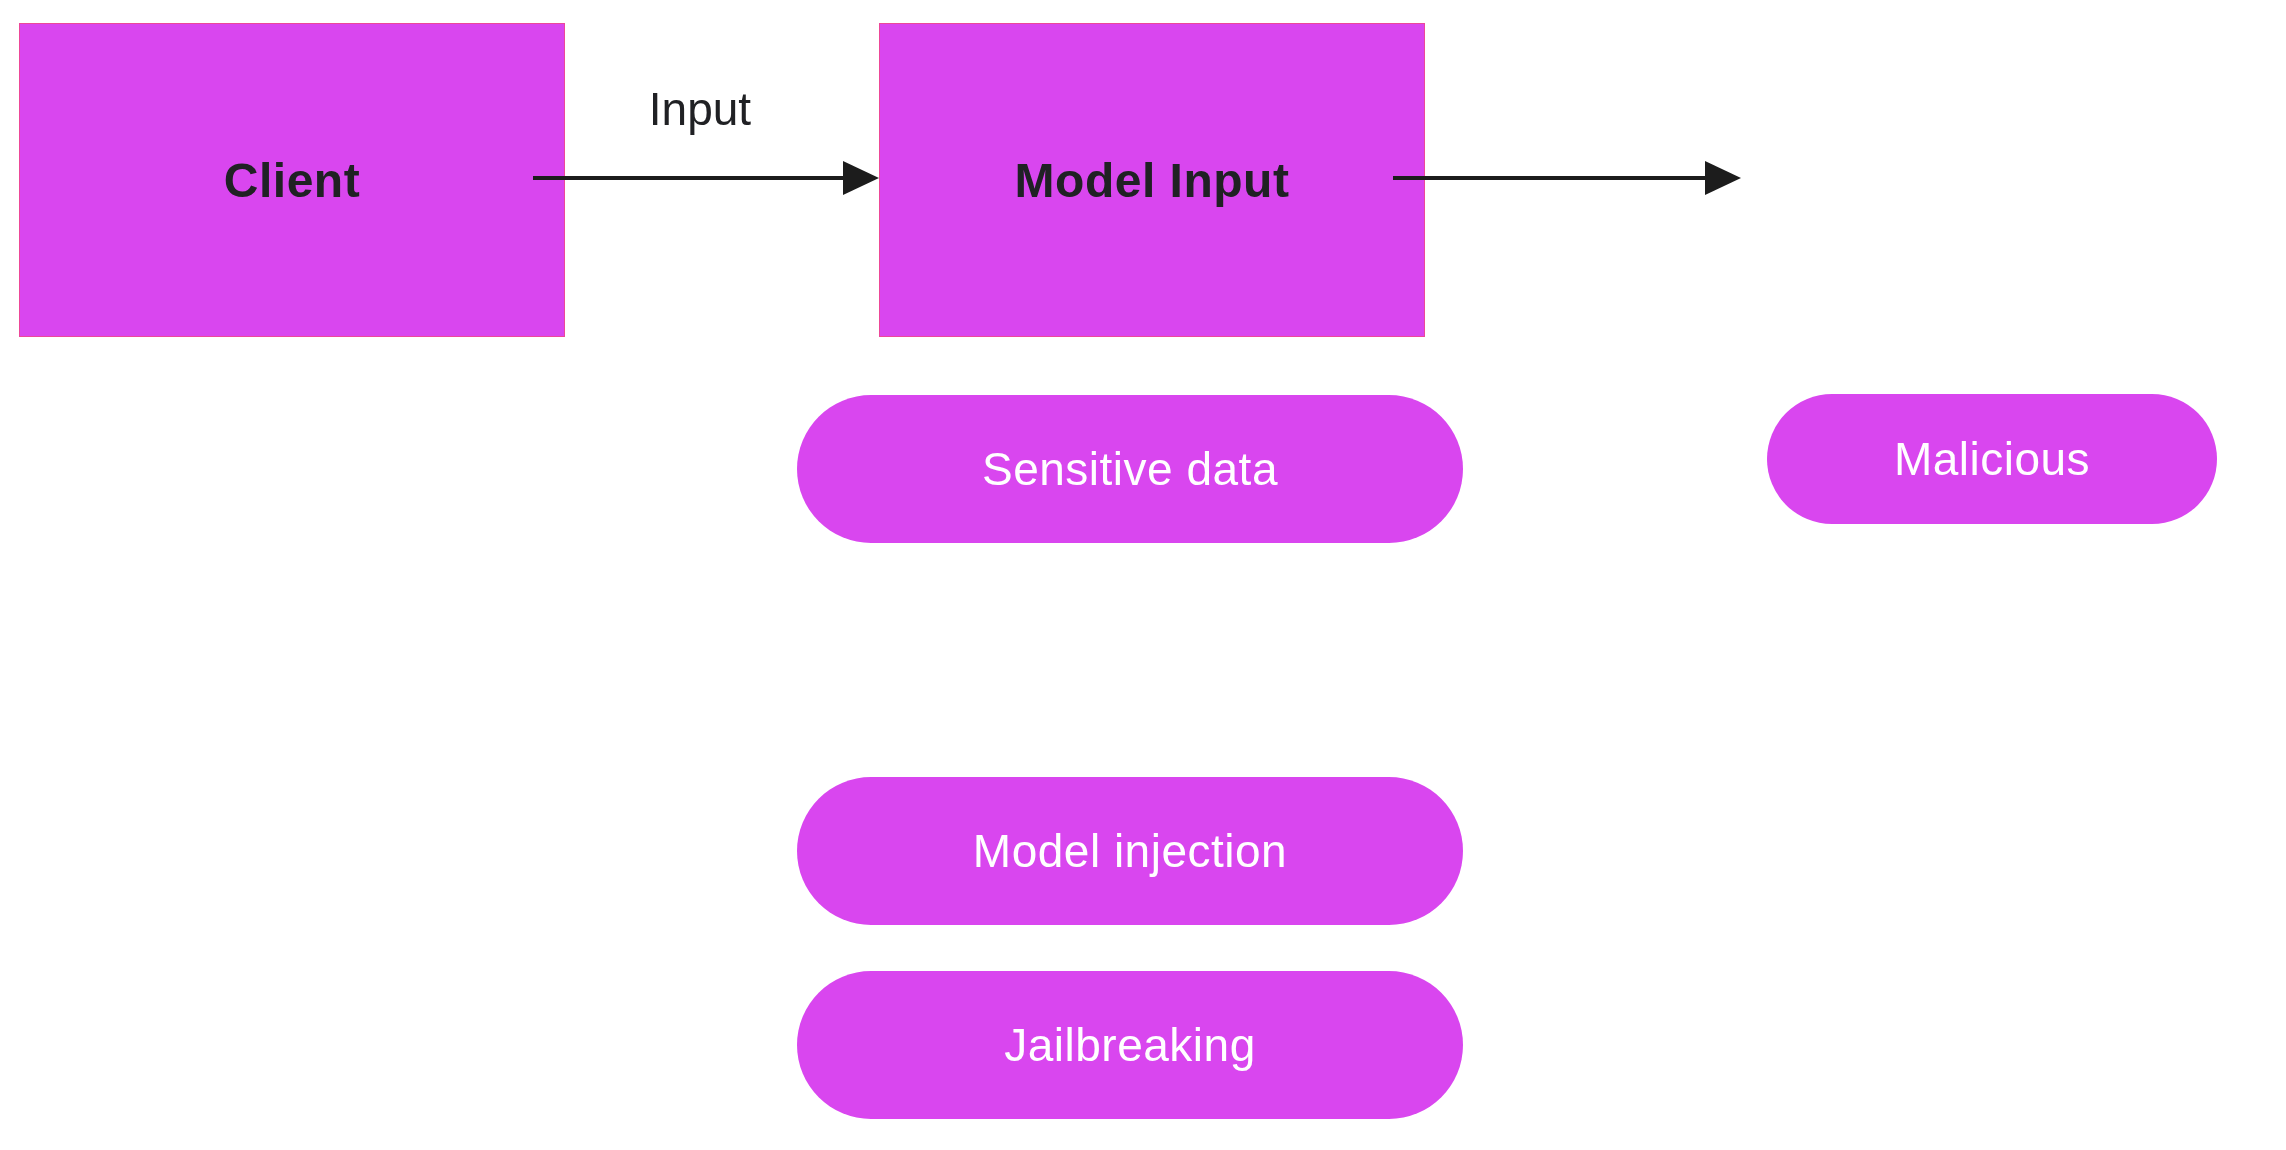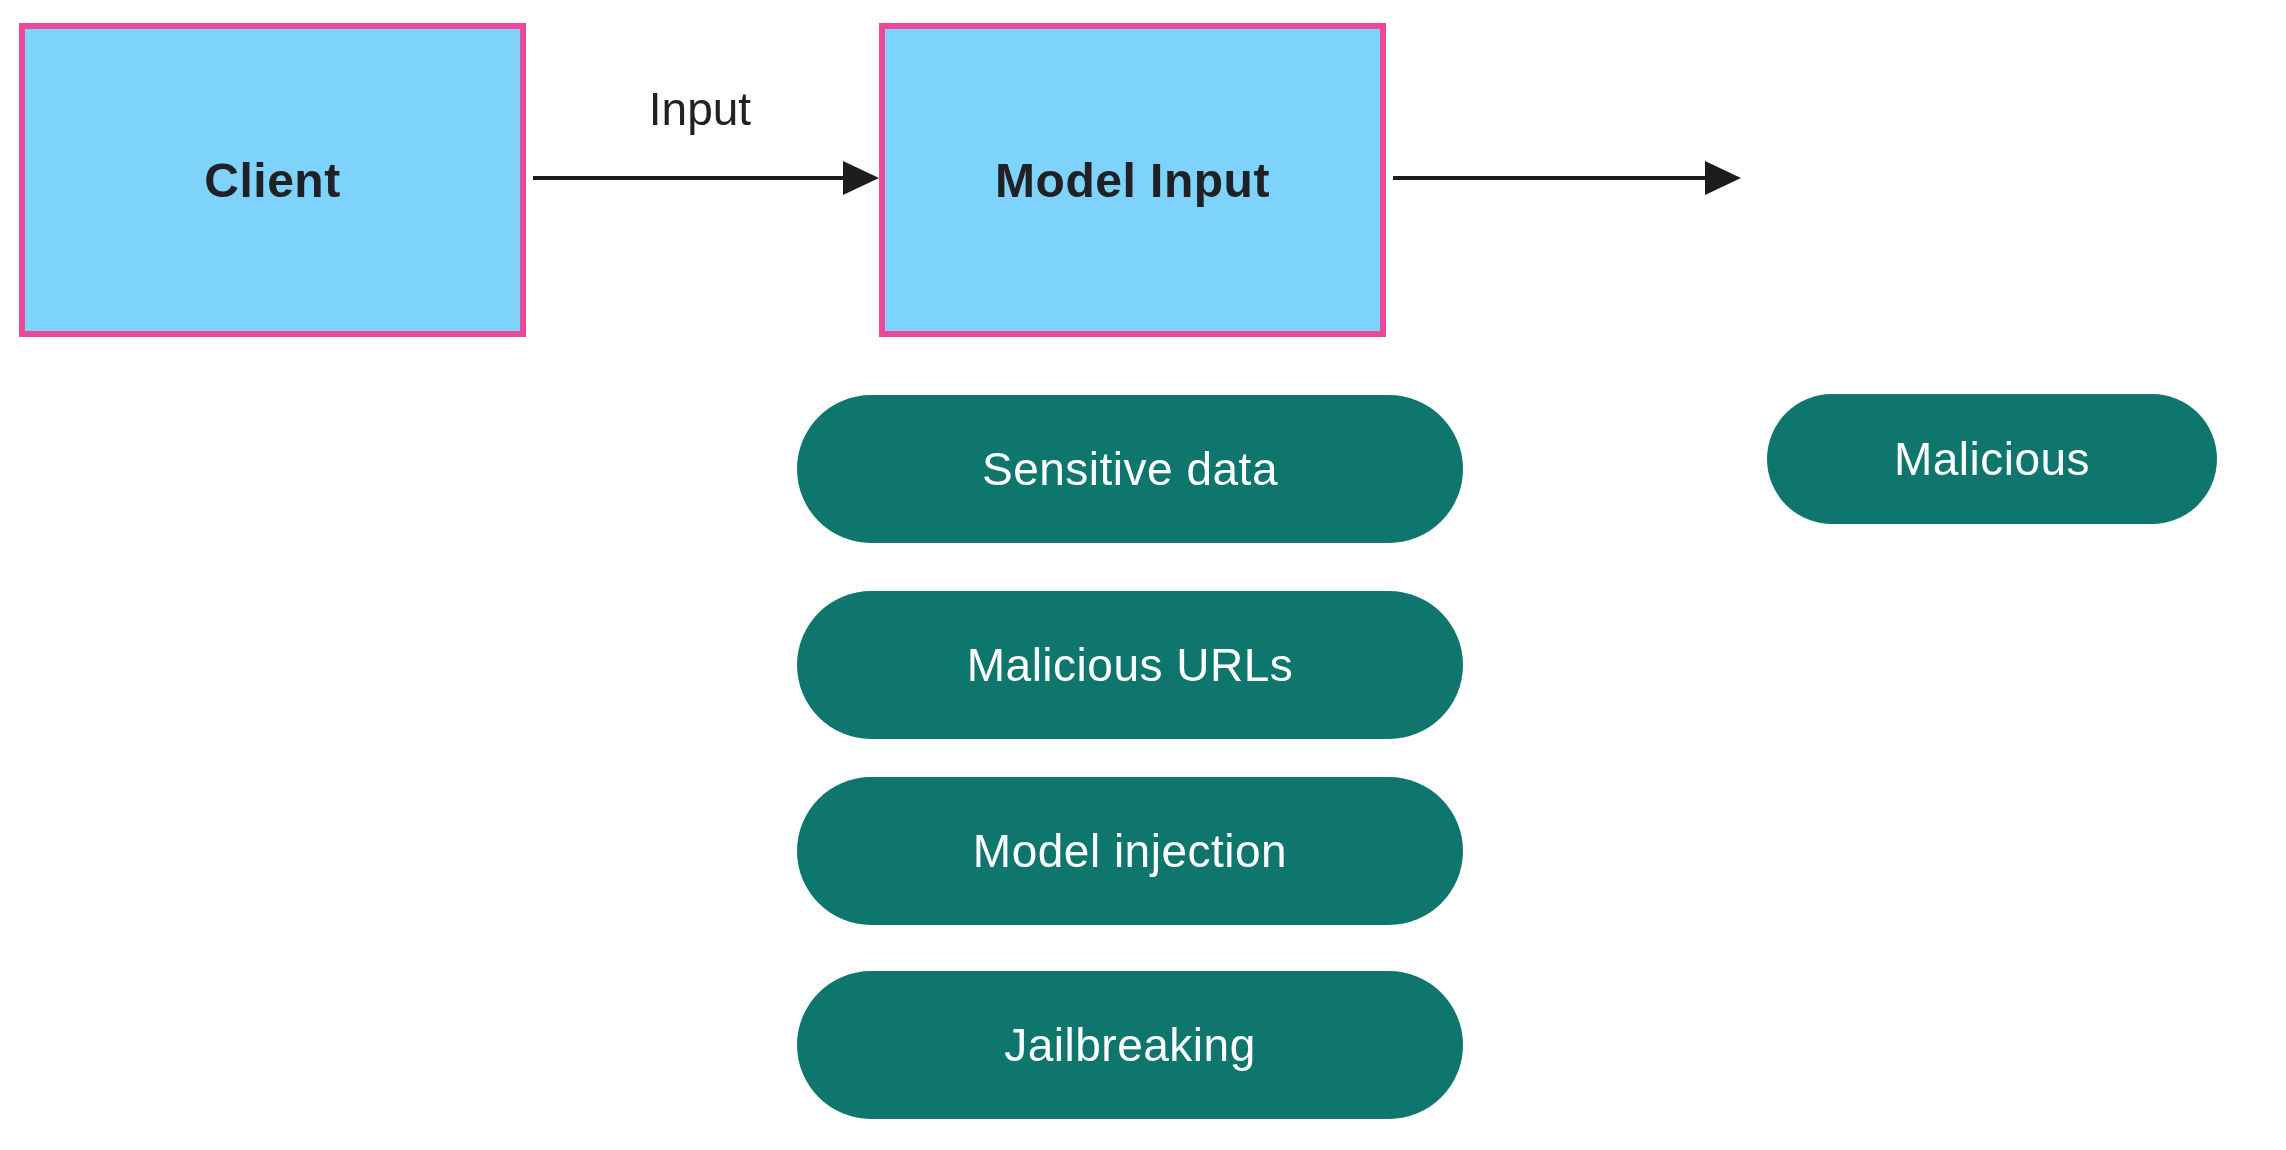--- a/index.html
+++ b/index.html
@@ -11,25 +11,25 @@
   .canvas {
     position: relative;
     width: 2286px;
     height: 1150px;
     background: #ffffff;
     overflow: hidden;
   }
   .node {
     position: absolute;
     top: 23px;
-    width: 507px;
+    width: 546px;
     height: 314px;
     box-sizing: border-box;
-    background: #7dd3fc;
-    border: 6px solid #ec4899;
+    background: #d946ef;
+    border: 1px solid #ec4899;
     display: flex;
     align-items: center;
     justify-content: center;
   }
   .node-label {
     font-size: 48px;
     font-weight: 700;
     color: #202124;
     letter-spacing: 0.5px;
   }
@@ -65,21 +65,21 @@
     border-top: 17px solid transparent;
     border-bottom: 17px solid transparent;
     border-left: 36px solid #1c1c1c;
   }
   .arrow-head-1 { left: 843px; }
   .arrow-head-2 { left: 1705px; }
 
   .pill {
     position: absolute;
     box-sizing: border-box;
-    background: #0f766e;
+    background: #d946ef;
     border-radius: 999px;
     display: flex;
     align-items: center;
     justify-content: center;
     color: #ffffff;
     font-size: 46px;
     font-weight: 500;
     letter-spacing: 0.5px;
   }
   .pill-check {
@@ -116,23 +116,20 @@
   <div class="edge-label">Input</div>
   <div class="arrow-line arrow-line-1"></div>
   <div class="arrow-head arrow-head-1"></div>
 
   <div class="arrow-line arrow-line-2"></div>
   <div class="arrow-head arrow-head-2"></div>
 
   <div class="pill pill-check pill-check-0">
     <span>Sensitive data</span>
   </div>
-  <div class="pill pill-check pill-check-1">
-    <span>Malicious URLs</span>
-  </div>
   <div class="pill pill-check pill-check-2">
     <span>Model injection</span>
   </div>
   <div class="pill pill-check pill-check-3">
     <span>Jailbreaking</span>
   </div>
 
   <div class="pill pill-guardrails">
     <span>Malicious</span>
   </div>

